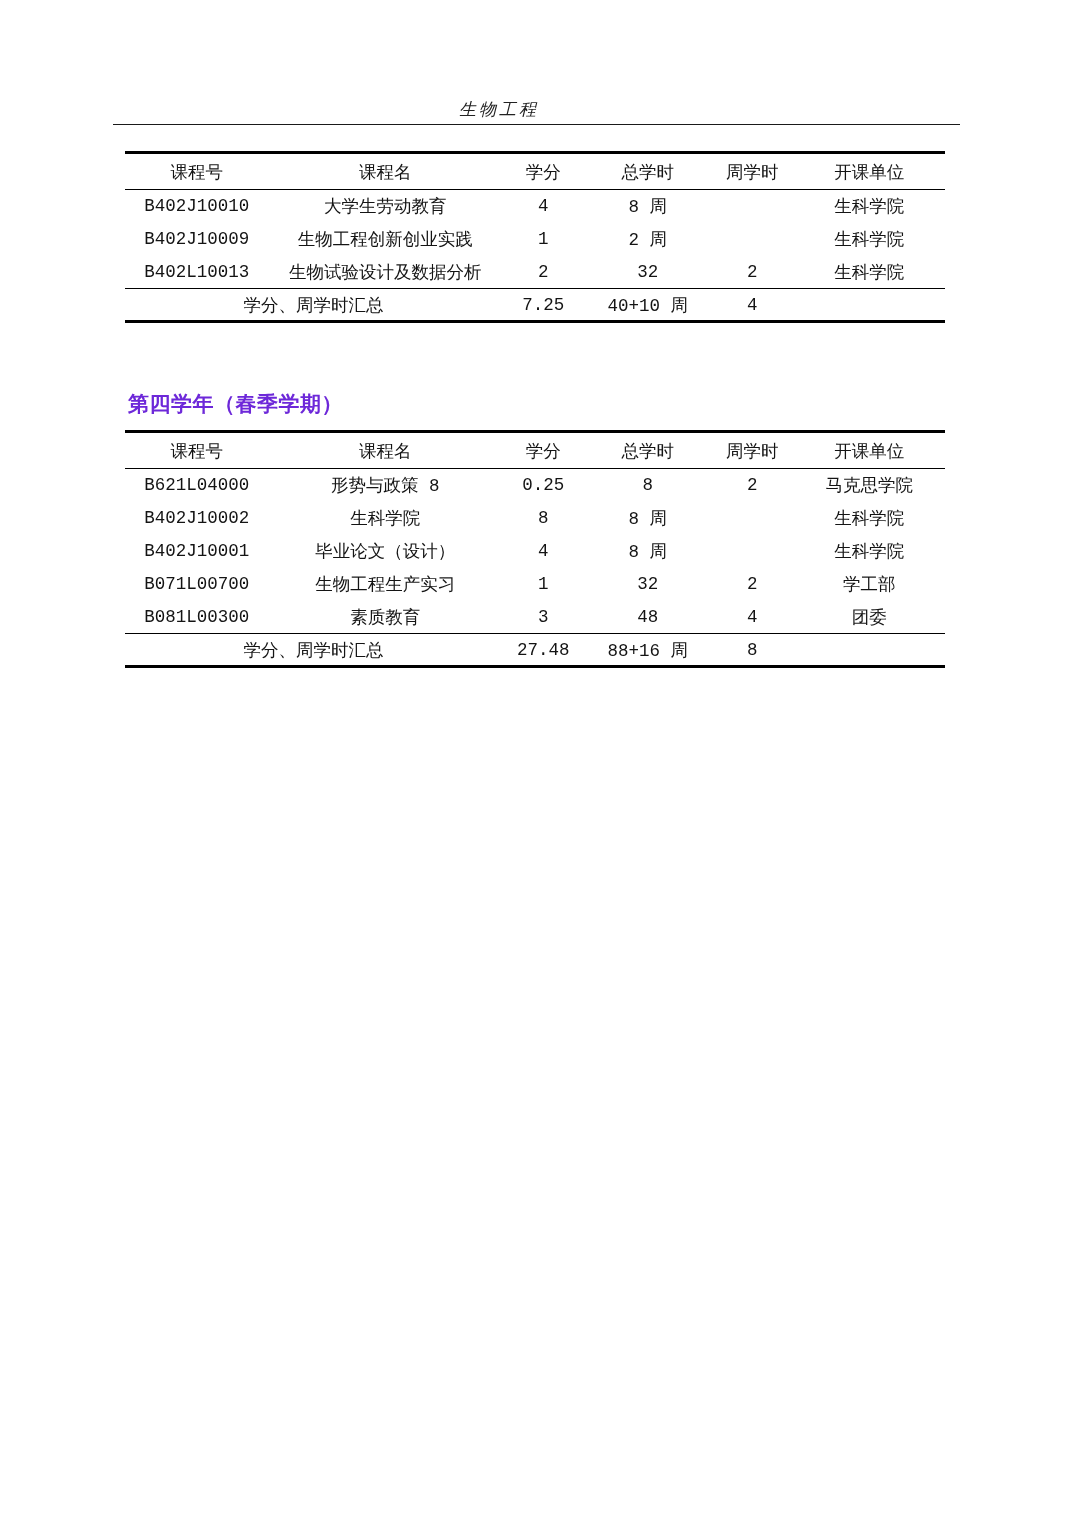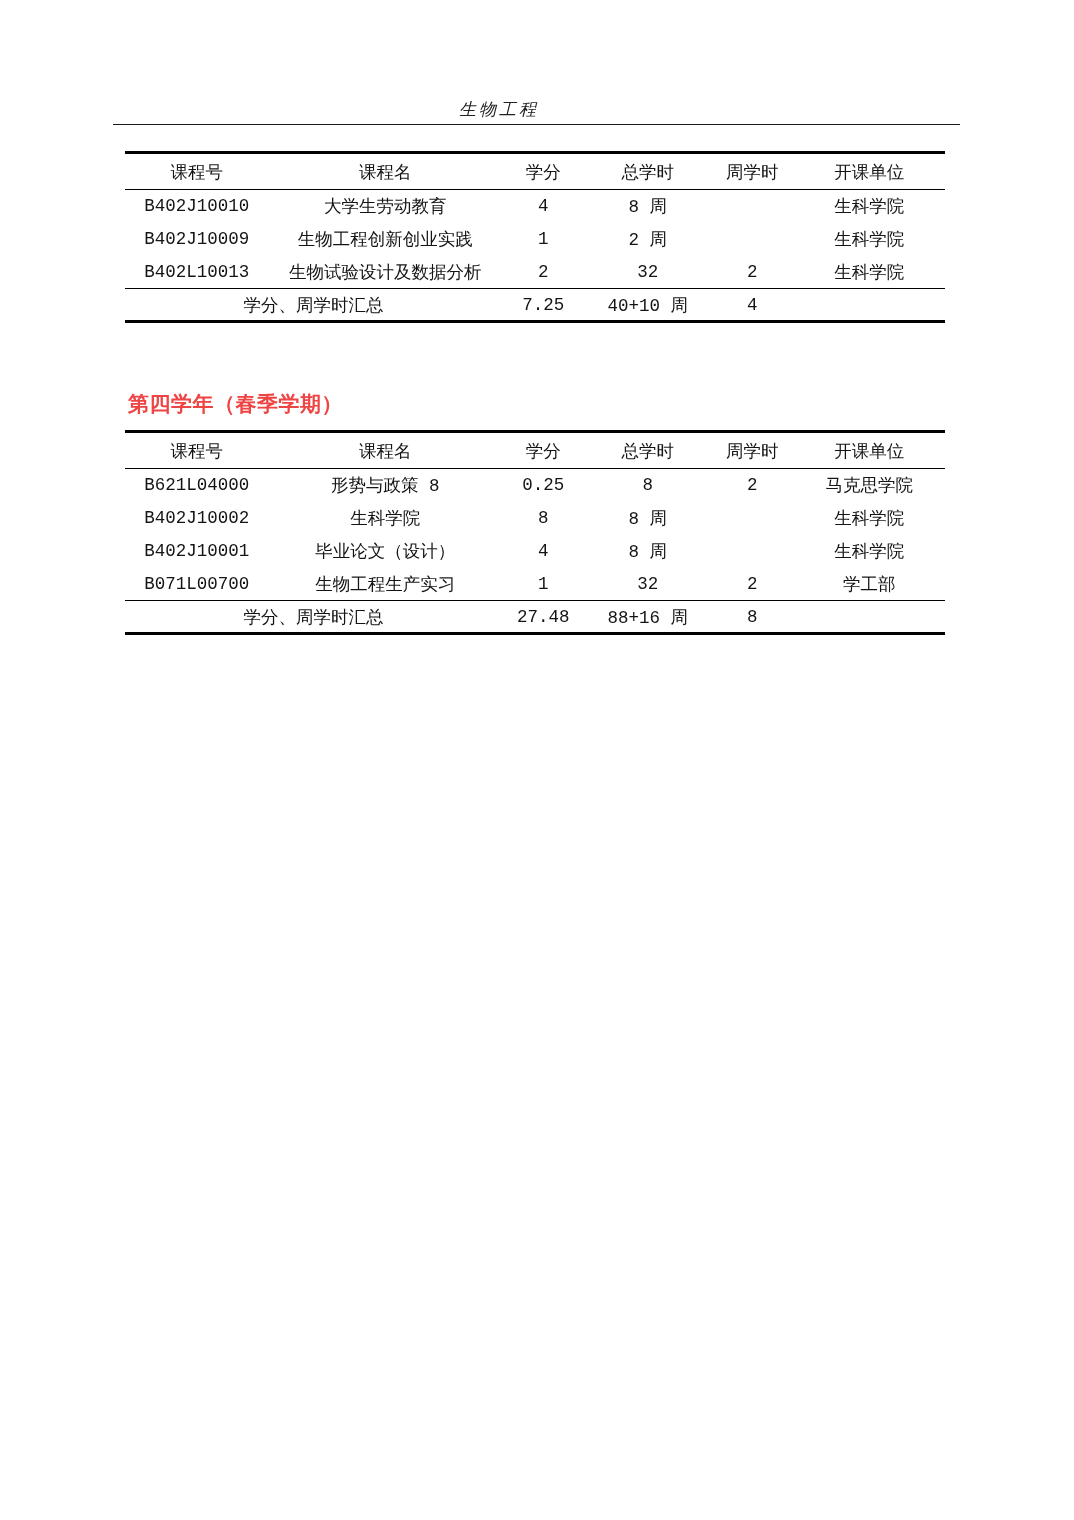--- a/index.html
+++ b/index.html
@@ -81,21 +81,21 @@
   }
 
   
   .section-title {
     position: absolute;
     left: 128px;
     top: 390px;
     font-family: "Liberation Sans", "DejaVu Sans", sans-serif;
     font-weight: bold;
     font-size: 21px;
-    color: #ef4444;
+    color: #6d28d9;
     letter-spacing: 0.5px;
   }
 </style>
 </head>
 <body>
 
 <div class="page">
 
   <div class="doc-header">生物工程</div>
   <div class="header-rule"></div>
@@ -201,20 +201,28 @@
         <td>生科学院</td>
       </tr>
       <tr>
         <td>B071L00700</td>
         <td>生物工程生产实习</td>
         <td>1</td>
         <td>32</td>
         <td>2</td>
         <td>学工部</td>
       </tr>
+      <tr>
+        <td>B081L00300</td>
+        <td>素质教育</td>
+        <td>3</td>
+        <td>48</td>
+        <td>4</td>
+        <td>团委</td>
+      </tr>
       <tr class="summary-row">
         <td colspan="2">学分、周学时汇总</td>
         <td>27.48</td>
         <td>88+16 周</td>
         <td>8</td>
         <td></td>
       </tr>
     </tbody>
   </table>
 

